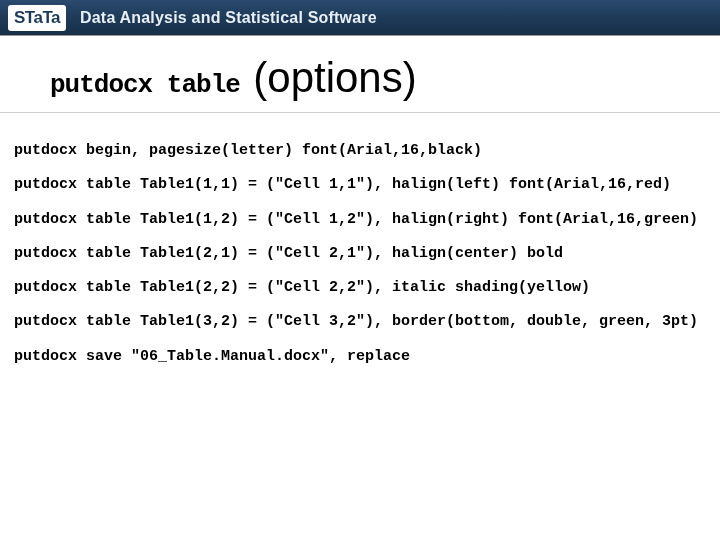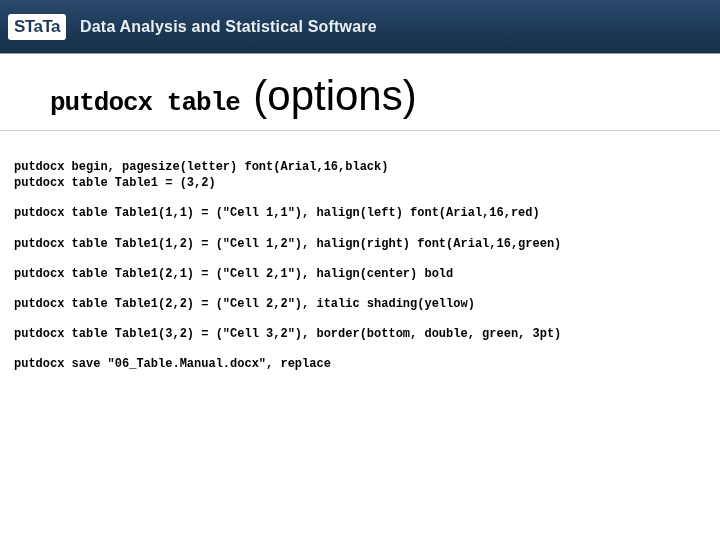--- a/index.html
+++ b/index.html
@@ -5,21 +5,21 @@
   * { margin: 0; padding: 0; box-sizing: border-box; }
   body {
     width: 720px;
     height: 540px;
     background: #ffffff;
     font-family: Arial, sans-serif;
     overflow: hidden;
   }
   .banner {
     width: 100%;
-    height: 54px;
+    height: 36px;
     background: linear-gradient(to bottom, #2a4a6e 0%, #1e3a58 50%, #173048 100%);
     display: flex;
     align-items: center;
     padding-left: 8px;
     border-bottom: 1px solid #999;
   }
   .logo-box {
     background: #fff;
     border-radius: 3px;
     padding: 2px 6px 2px 6px;
@@ -57,21 +57,21 @@
   .title-sans {
     font-family: Verdana, Arial, sans-serif;
     font-size: 42px;
     color: #000;
     margin-left: 9px;
   }
   .code-block {
     padding: 0 14px 0 14px;
     font-family: "Courier New", Courier, monospace;
     font-weight: bold;
-    font-size: 12px;
+    font-size: 15px;
     color: #000;
     line-height: 1.35;
   }
   .code-line {
     white-space: pre;
     margin-bottom: 0;
   }
   .code-group {
     margin-bottom: 14px;
   }
@@ -87,21 +87,20 @@
 </div>
 
 <div class="title-row">
   <span class="title-mono">putdocx table</span>
   <span class="title-sans">(options)</span>
 </div>
 
 <div class="code-block">
   <div class="code-group">
     <div class="code-line">putdocx begin, pagesize(letter) font(Arial,16,black)</div>
-    <div class="code-line">putdocx table Table1 = (3,2)</div>
   </div>
   <div class="code-group">
     <div class="code-line">putdocx table Table1(1,1) = ("Cell 1,1"), halign(left) font(Arial,16,red)</div>
   </div>
   <div class="code-group">
     <div class="code-line">putdocx table Table1(1,2) = ("Cell 1,2"), halign(right) font(Arial,16,green)</div>
   </div>
   <div class="code-group">
     <div class="code-line">putdocx table Table1(2,1) = ("Cell 2,1"), halign(center) bold</div>
   </div>

